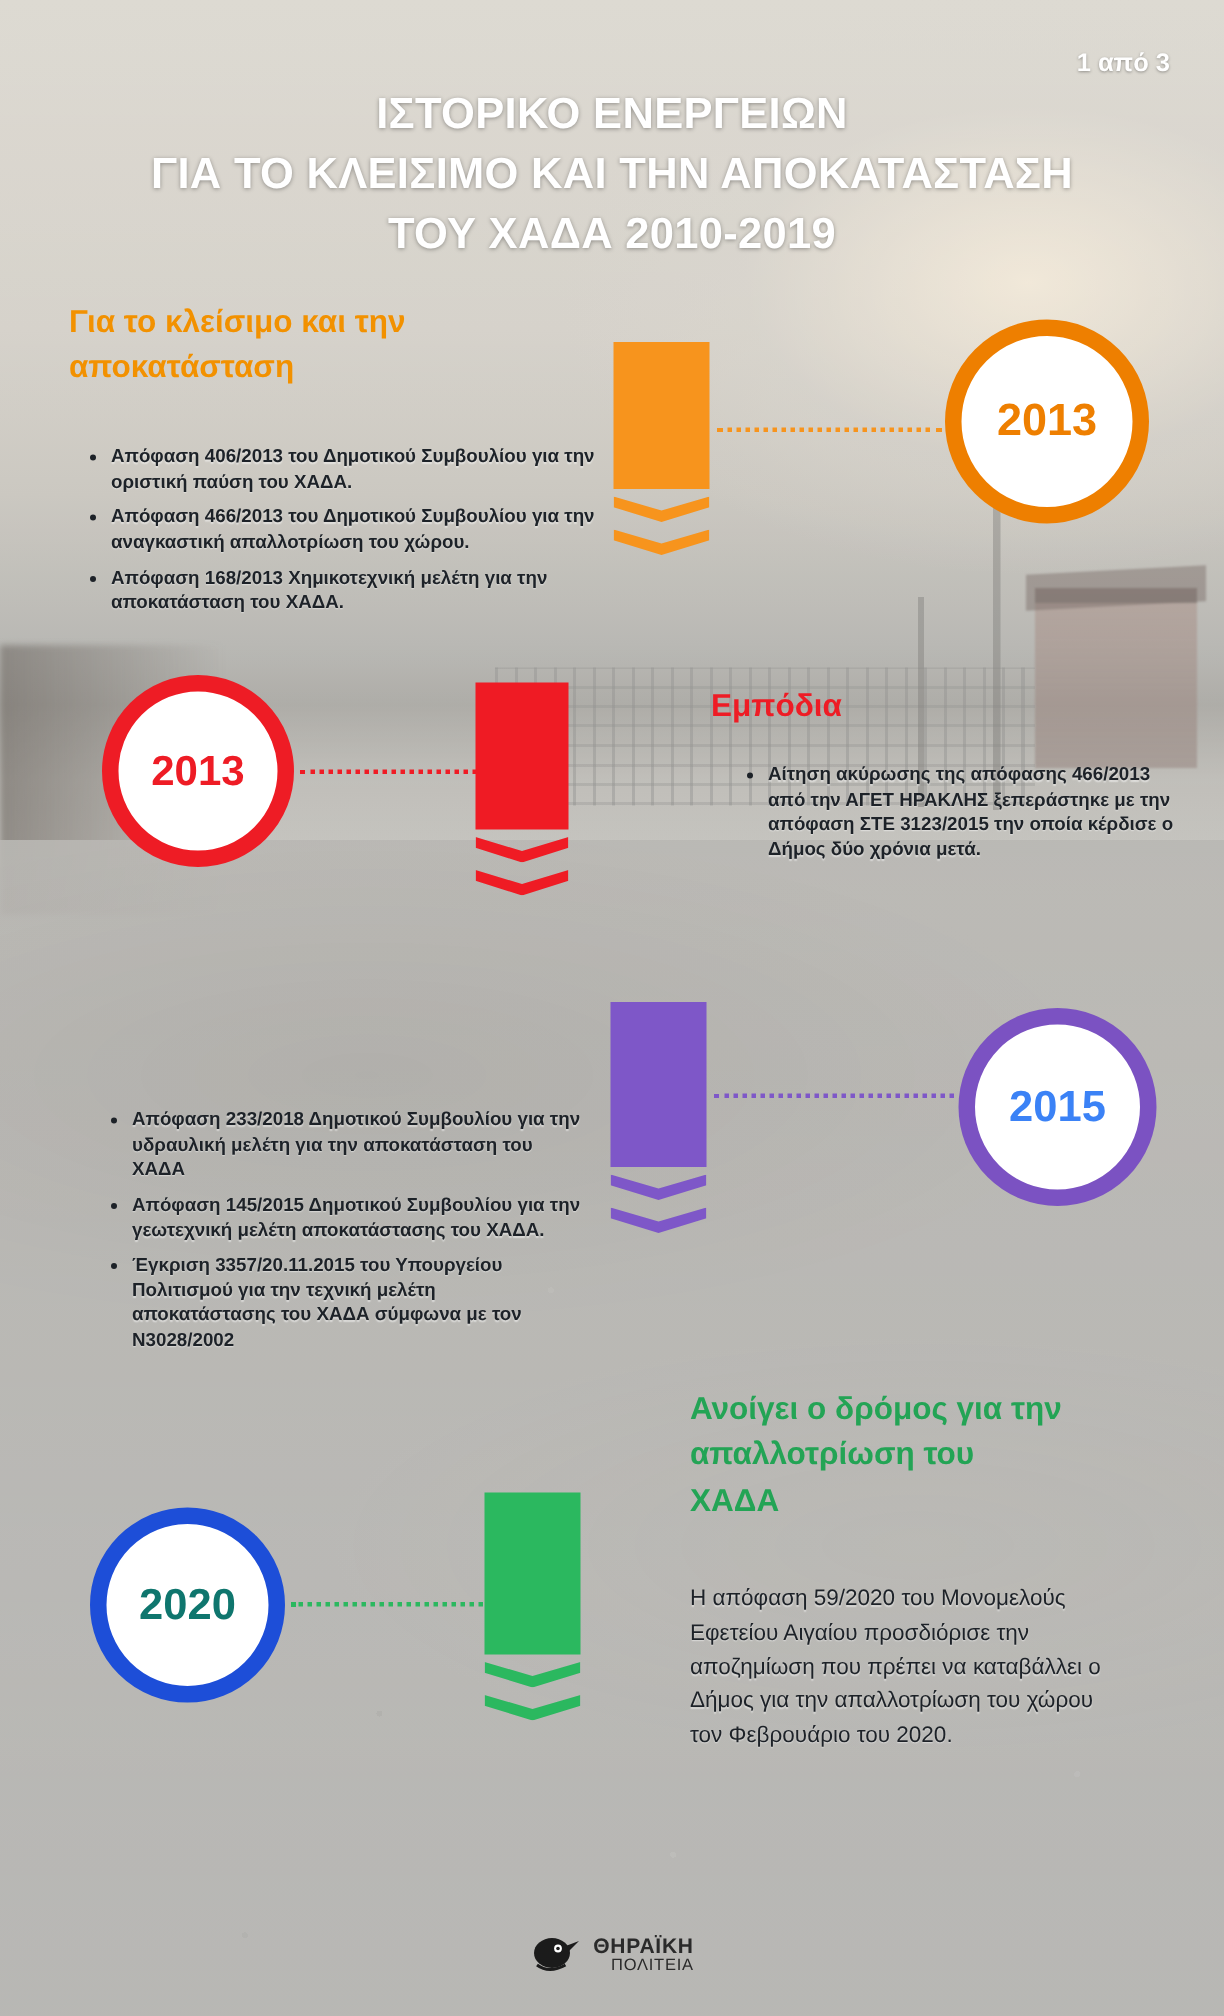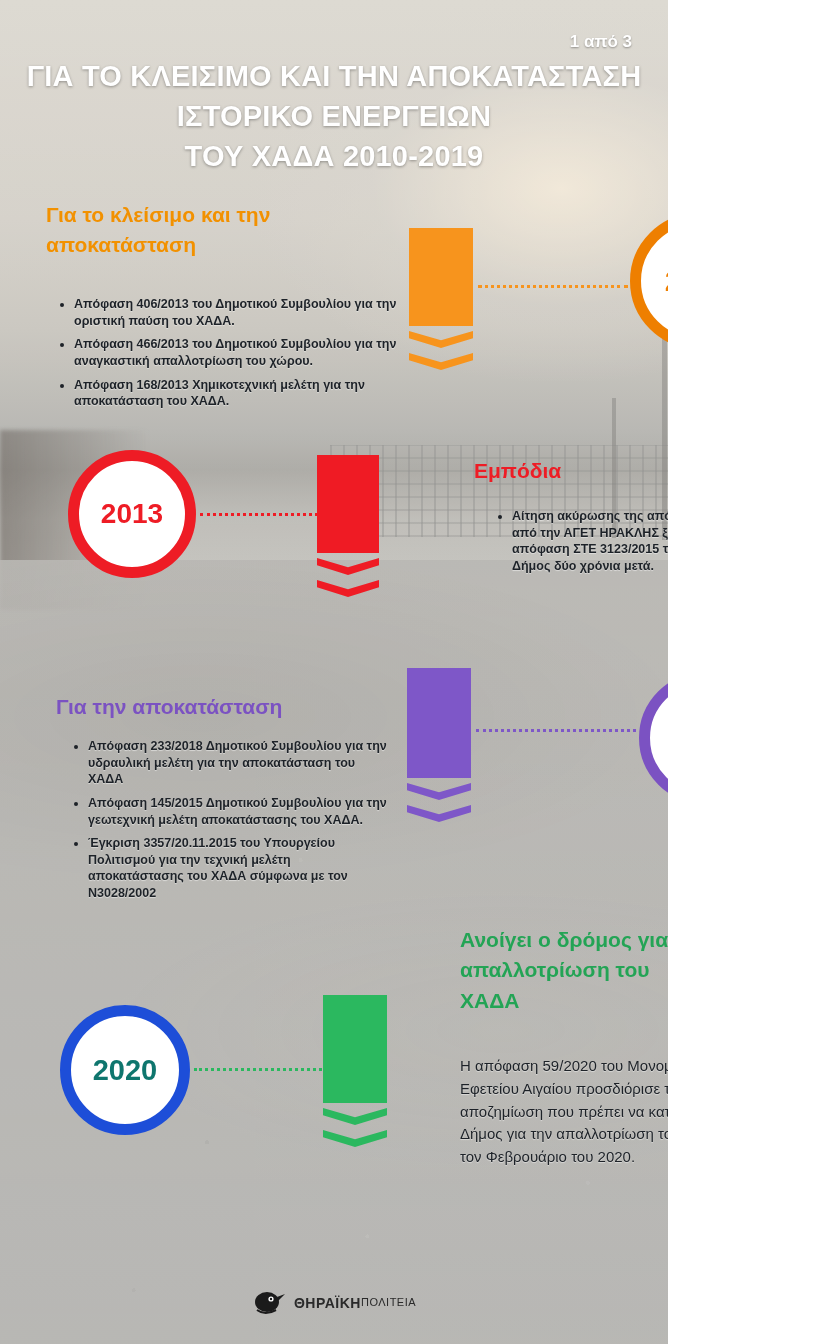--- a/index.html
+++ b/index.html
@@ -3,21 +3,21 @@
 <meta charset="utf-8">
 <style>
   * { box-sizing: border-box; margin: 0; padding: 0; }
   html, body {
     width: 816px; height: 1344px;
     font-family: "Liberation Sans", sans-serif;
     overflow: hidden;
   }
   #page {
     position: relative;
-    width: 668px; height: 1344px;
+    width: 816px; height: 1344px;
     background: #b9bcbd;
     overflow: hidden;
     text-decoration: underline;
   }
 
   
   .bg-photo {
     position: absolute; inset: 0;
     background:
       
@@ -164,21 +164,21 @@
   #green-bar .stem { height: 108px; background: #2bb85f; }
   #green-dots { left: 194px; top: 1068px; width: 128px; color: #2bb85f; }
 
   
   #footer-logo {
     position: absolute; left: 0; right: 0; bottom: 24px;
     display: flex; align-items: center; justify-content: center; gap: 8px;
   }
   #footer-logo .mark { width: 34px; height: 34px; }
   #footer-logo .words {
-    display: flex; flex-direction: row; align-items: center; line-height: 1.05;
+    display: flex; flex-direction: column; align-items: flex-end; line-height: 1.05;
   }
   #footer-logo .words span:first-child { font-size: 14px; font-weight: bold; letter-spacing: .5px; color: #2a2a2a; }
   #footer-logo .words span:last-child { font-size: 11px; letter-spacing: .5px; color: #2a2a2a; }
 </style>
 </head>
 <body>
 
 <div id="page">
 
   <div class="bg-photo"></div>
@@ -186,22 +186,22 @@
   <div class="bg-bldg"></div>
   <div class="bg-fence"></div>
   <div class="bg-pole" style="left:662px;top:330px;width:5px;height:210px;"></div>
   <div class="bg-pole" style="left:612px;top:398px;width:4px;height:140px;"></div>
   <div class="bg-road"></div>
   <div class="bg-grain"></div>
   <div class="bg-veil"></div>
 
   <div class="page-counter">1 από 3</div>
   <div class="title">
+    <div>ΙΣΤΟΡΙΚΟ ΕΝΕΡΓΕΙΩΝ</div>
     <div>ΓΙΑ ΤΟ ΚΛΕΙΣΙΜΟ ΚΑΙ ΤΗΝ ΑΠΟΚΑΤΑΣΤΑΣΗ</div>
-    <div>ΙΣΤΟΡΙΚΟ ΕΝΕΡΓΕΙΩΝ</div>
     <div>ΤΟΥ ΧΑΔΑ 2010-2019</div>
   </div>
 
   <div class="heading" id="s1-heading" style="position:absolute;">Για το κλείσιμο και την αποκατάσταση</div>
 
   <ul class="bullets" id="s1-list">
     <li>Απόφαση 406/2013 του Δημοτικού Συμβουλίου για την οριστική παύση του ΧΑΔΑ.</li>
     <li>Απόφαση 466/2013 του Δημοτικού Συμβουλίου για την αναγκαστική απαλλοτρίωση του χώρου.</li>
     <li>Απόφαση 168/2013 Χημικοτεχνική μελέτη για την αποκατάσταση του ΧΑΔΑ.</li>
   </ul>
@@ -229,21 +229,20 @@
     <div class="chev" style="background:#ef1b24;"></div>
     <div class="chev" style="background:#ef1b24;"></div>
   </div>
 
   <div class="heading" id="s2-heading" style="position:absolute;">Εμπόδια</div>
 
   <ul class="bullets" id="s2-list">
     <li>Αίτηση ακύρωσης της απόφασης 466/2013 από την ΑΓΕΤ ΗΡΑΚΛΗΣ ξεπεράστηκε με την απόφαση ΣΤΕ 3123/2015 την οποία κέρδισε ο Δήμος δύο χρόνια μετά.</li>
   </ul>
 
-  <div class="heading" id="s3-heading" style="position:absolute;">Για την αποκατάσταση</div>
 
   <ul class="bullets" id="s3-list">
     <li>Απόφαση 233/2018 Δημοτικού Συμβουλίου για την υδραυλική μελέτη για την αποκατάσταση του ΧΑΔΑ</li>
     <li>Απόφαση 145/2015 Δημοτικού Συμβουλίου για την γεωτεχνική μελέτη αποκατάστασης του ΧΑΔΑ.</li>
     <li>Έγκριση 3357/20.11.2015 του Υπουργείου Πολιτισμού για την τεχνική μελέτη αποκατάστασης του ΧΑΔΑ σύμφωνα με τον Ν3028/2002</li>
   </ul>
 
   <div class="bar" id="purple-bar">
     <div class="stem"></div>
     <div class="chev" style="background:#7e57c8;"></div>

